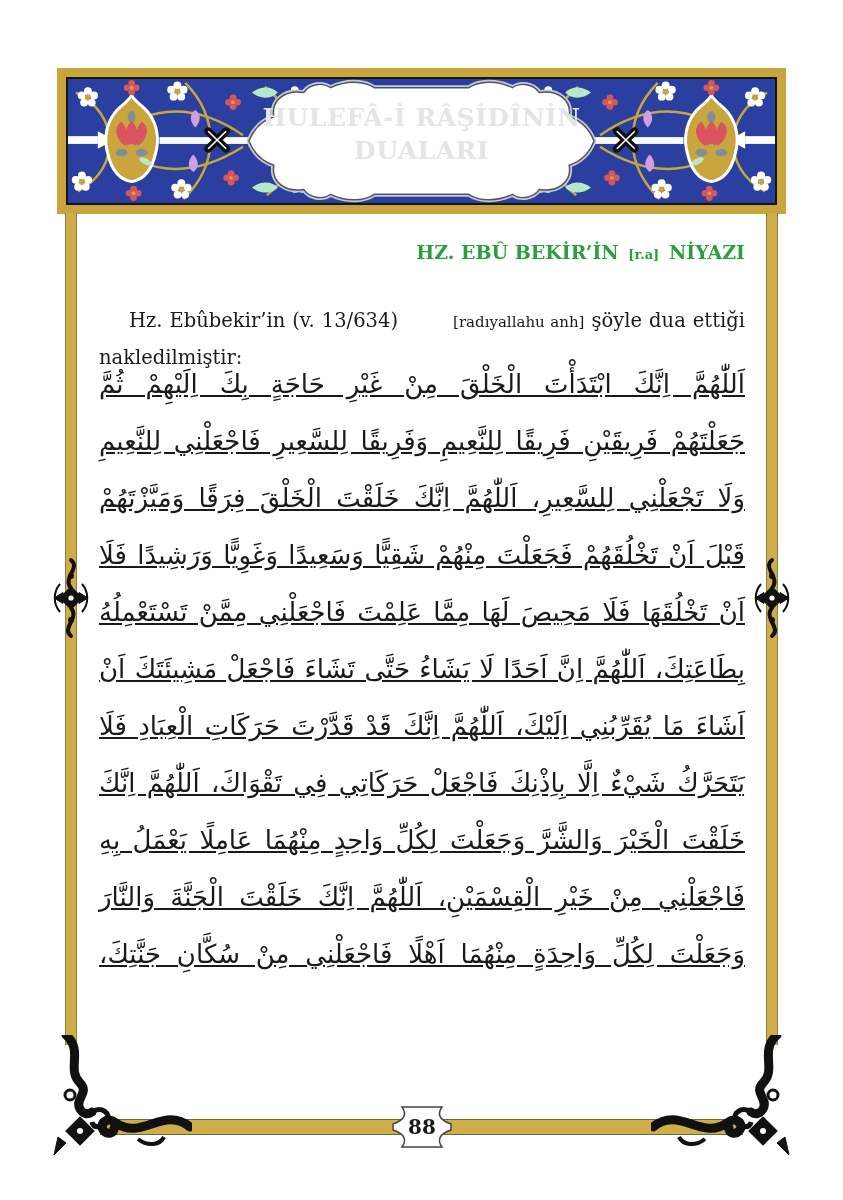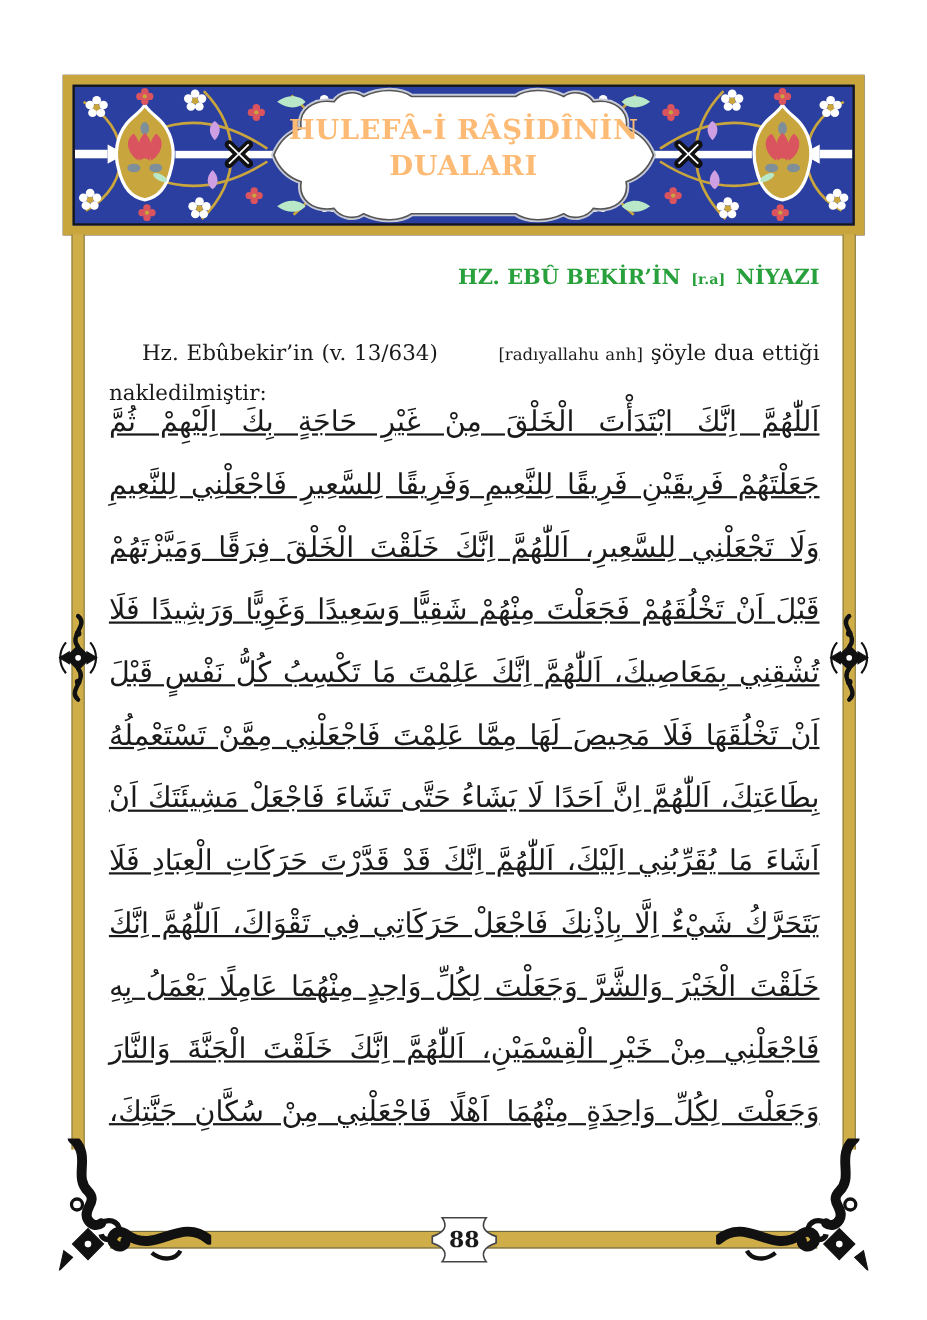--- a/index.html
+++ b/index.html
@@ -6,21 +6,21 @@
   .page{position:relative;width:843px;height:1200px;background:#fff;overflow:hidden;
         font-family:"DejaVu Serif","Liberation Serif",serif;color:#1a1a1a;}
 
   
   .header-band{position:absolute;left:57px;top:68px;width:711px;height:128px;
                border:9px solid #c9a53e;background:#2a3f9f;}
   .header-inner{position:absolute;inset:0;border:2px solid #161616;overflow:hidden;}
   .header-inner svg{position:absolute;left:0;top:0;width:100%;height:100%;display:block;}
   .header-title{position:absolute;left:50%;top:22px;transform:translateX(-50%);
                 width:420px;text-align:center;z-index:5;
-                color:#fdba74;font-weight:bold;font-size:25px;line-height:33px;
+                color:#e5e5e5;font-weight:bold;font-size:25px;line-height:33px;
                 letter-spacing:.5px;}
 
   
   .vbar{position:absolute;top:213px;width:10px;height:832px;background:#cfae4a;
         border-left:1px solid #8a7d45;border-right:1px solid #8a7d45;}
   .vbar.left{left:65px;} .vbar.right{left:766px;}
   .side-orn{position:absolute;top:556px;width:42px;height:84px;z-index:3;}
   .side-orn.left{left:50px;} .side-orn.right{left:751px;transform:scaleX(-1);}
 
   .bottom-bar{position:absolute;left:100px;top:1119px;width:643px;height:14px;
@@ -165,21 +165,20 @@
     <span>NİYAZI</span>
   </div>
 
   <p class="intro"><span>Hz. Ebûbekir’in (v. 13/634) </span><span class="bracket">[radıyallahu anh]</span><span> şöyle dua ettiği nakledil­miştir:</span></p>
 
   <div class="prayer">
     <div class="aline">اَللّٰهُمَّ اِنَّكَ ابْتَدَأْتَ الْخَلْقَ مِنْ غَيْرِ حَاجَةٍ بِكَ اِلَيْهِمْ ثُمَّ</div>
     <div class="aline">جَعَلْتَهُمْ فَرِيقَيْنِ فَرِيقًا لِلنَّعِيمِ وَفَرِيقًا لِلسَّعِيرِ فَاجْعَلْنِي لِلنَّعِيمِ</div>
     <div class="aline">وَلَا تَجْعَلْنِي لِلسَّعِيرِ، اَللّٰهُمَّ اِنَّكَ خَلَقْتَ الْخَلْقَ فِرَقًا وَمَيَّزْتَهُمْ</div>
     <div class="aline">قَبْلَ اَنْ تَخْلُقَهُمْ فَجَعَلْتَ مِنْهُمْ شَقِيًّا وَسَعِيدًا وَغَوِيًّا وَرَشِيدًا فَلَا</div>
-    <div class="aline">تُشْقِنِي بِمَعَاصِيكَ، اَللّٰهُمَّ اِنَّكَ عَلِمْتَ مَا تَكْسِبُ كُلُّ نَفْسٍ قَبْلَ</div>
     <div class="aline">اَنْ تَخْلُقَهَا فَلَا مَحِيصَ لَهَا مِمَّا عَلِمْتَ فَاجْعَلْنِي مِمَّنْ تَسْتَعْمِلُهُ</div>
     <div class="aline">بِطَاعَتِكَ، اَللّٰهُمَّ اِنَّ اَحَدًا لَا يَشَاءُ حَتَّى تَشَاءَ فَاجْعَلْ مَشِيئَتَكَ اَنْ</div>
     <div class="aline">اَشَاءَ مَا يُقَرِّبُنِي اِلَيْكَ، اَللّٰهُمَّ اِنَّكَ قَدْ قَدَّرْتَ حَرَكَاتِ الْعِبَادِ فَلَا</div>
     <div class="aline">يَتَحَرَّكُ شَيْءٌ اِلَّا بِاِذْنِكَ فَاجْعَلْ حَرَكَاتِي فِي تَقْوَاكَ، اَللّٰهُمَّ اِنَّكَ</div>
     <div class="aline">خَلَقْتَ الْخَيْرَ وَالشَّرَّ وَجَعَلْتَ لِكُلِّ وَاحِدٍ مِنْهُمَا عَامِلًا يَعْمَلُ بِهِ</div>
     <div class="aline">فَاجْعَلْنِي مِنْ خَيْرِ الْقِسْمَيْنِ، اَللّٰهُمَّ اِنَّكَ خَلَقْتَ الْجَنَّةَ وَالنَّارَ</div>
     <div class="aline">وَجَعَلْتَ لِكُلِّ وَاحِدَةٍ مِنْهُمَا اَهْلًا فَاجْعَلْنِي مِنْ سُكَّانِ جَنَّتِكَ،</div>
   </div>
 
   <div class="bottom-bar"></div>

